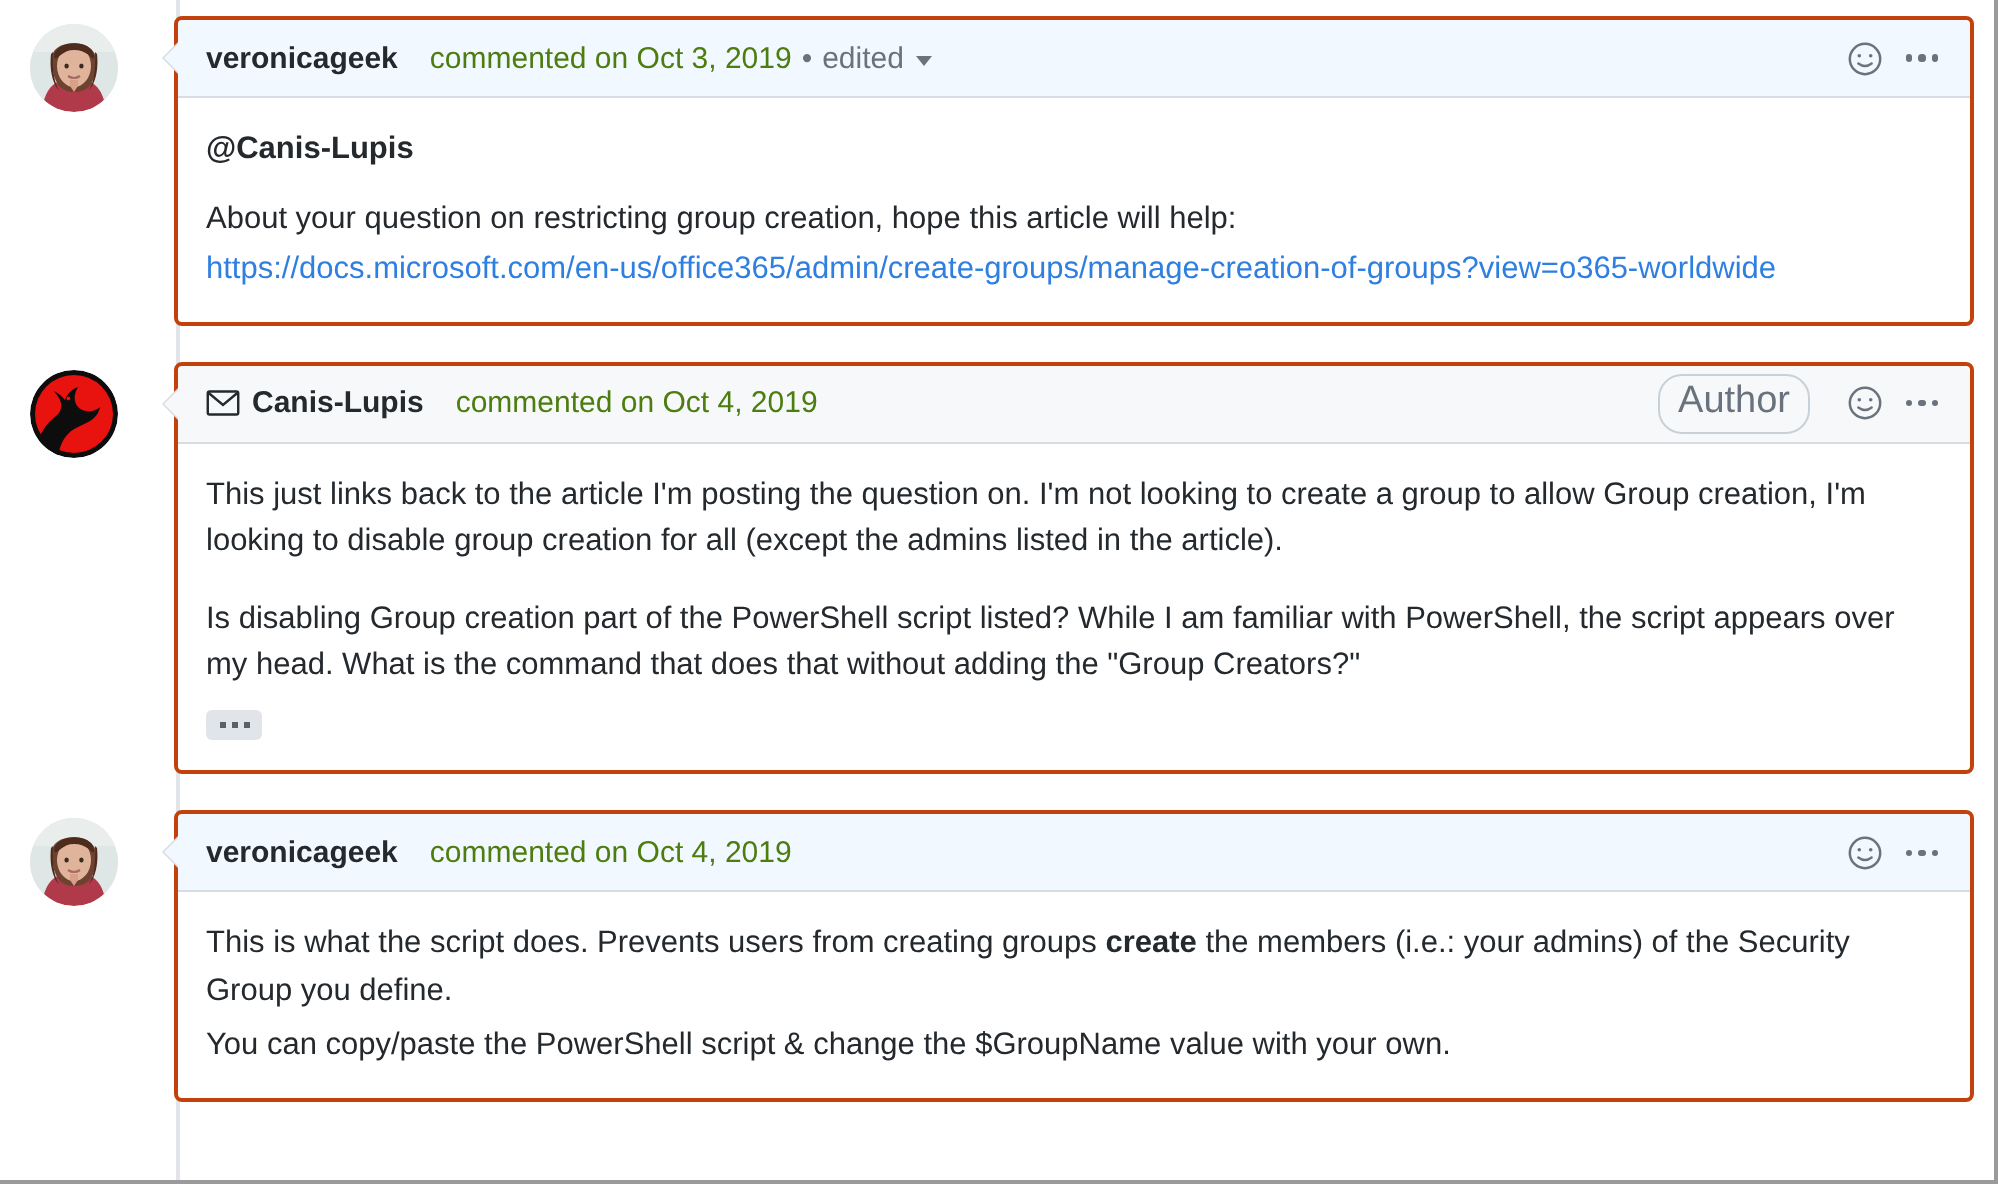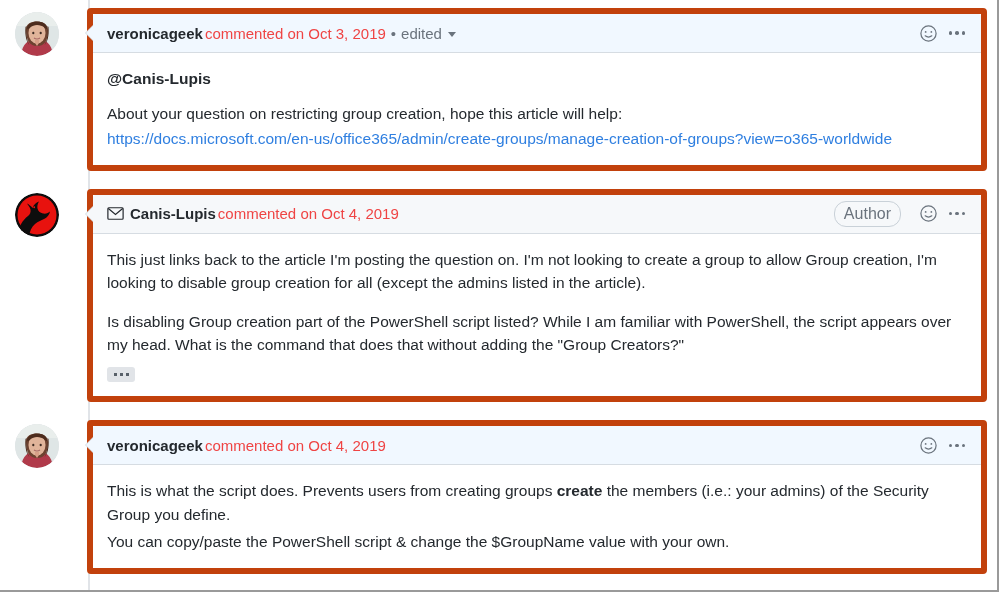--- a/index.html
+++ b/index.html
@@ -63,21 +63,21 @@
     position: relative;
     background: #dfe2e5;
   }
   .avatar svg { display: block; width: 100%; height: 100%; }
 
   
   .comment-box {
     position: relative;
     margin-left: 28px;
     flex: 1 1 auto;
-    border: 6px solid #c2410c;
+    border: 2px solid #c2410c;
     border-radius: 4px;
     background: #ffffff;
     min-width: 0;
   }
   
   .comment-box::before {
     content: "";
     position: absolute;
     left: -8px;
     top: 11px;
@@ -118,23 +118,23 @@
     margin-right: 6px;
     color: #24292e;
   }
 
   .author-name {
     font-weight: bold;
     color: #24292e;
     font-size: 15px;
   }
   .commented-meta {
-    color: #ef4444;
+    color: #4d7c0f;
     font-size: 15px;
-    margin-left: 2px;
+    margin-left: 16px;
   }
   .edited-wrap {
     color: #6a737d;
     font-size: 15px;
     display: inline-flex;
     align-items: center;
     margin-left: 5px;
   }
   .edited-sep { margin-right: 5px; }
   .caret {
@@ -146,21 +146,21 @@
     margin-left: 6px;
     margin-top: 2px;
   }
 
   .header-spacer { flex: 1 1 auto; }
 
   .author-badge {
     border: 1px solid #c9d1d8;
     border-radius: 12px;
     color: #6a737d;
-    font-size: 16px;
+    font-size: 19px;
     padding: 2px 9px 3px;
     line-height: 1.2;
     margin-right: 12px;
     background: transparent;
   }
 
   .hdr-icon {
     display: inline-flex;
     align-items: center;
     justify-content: center;

